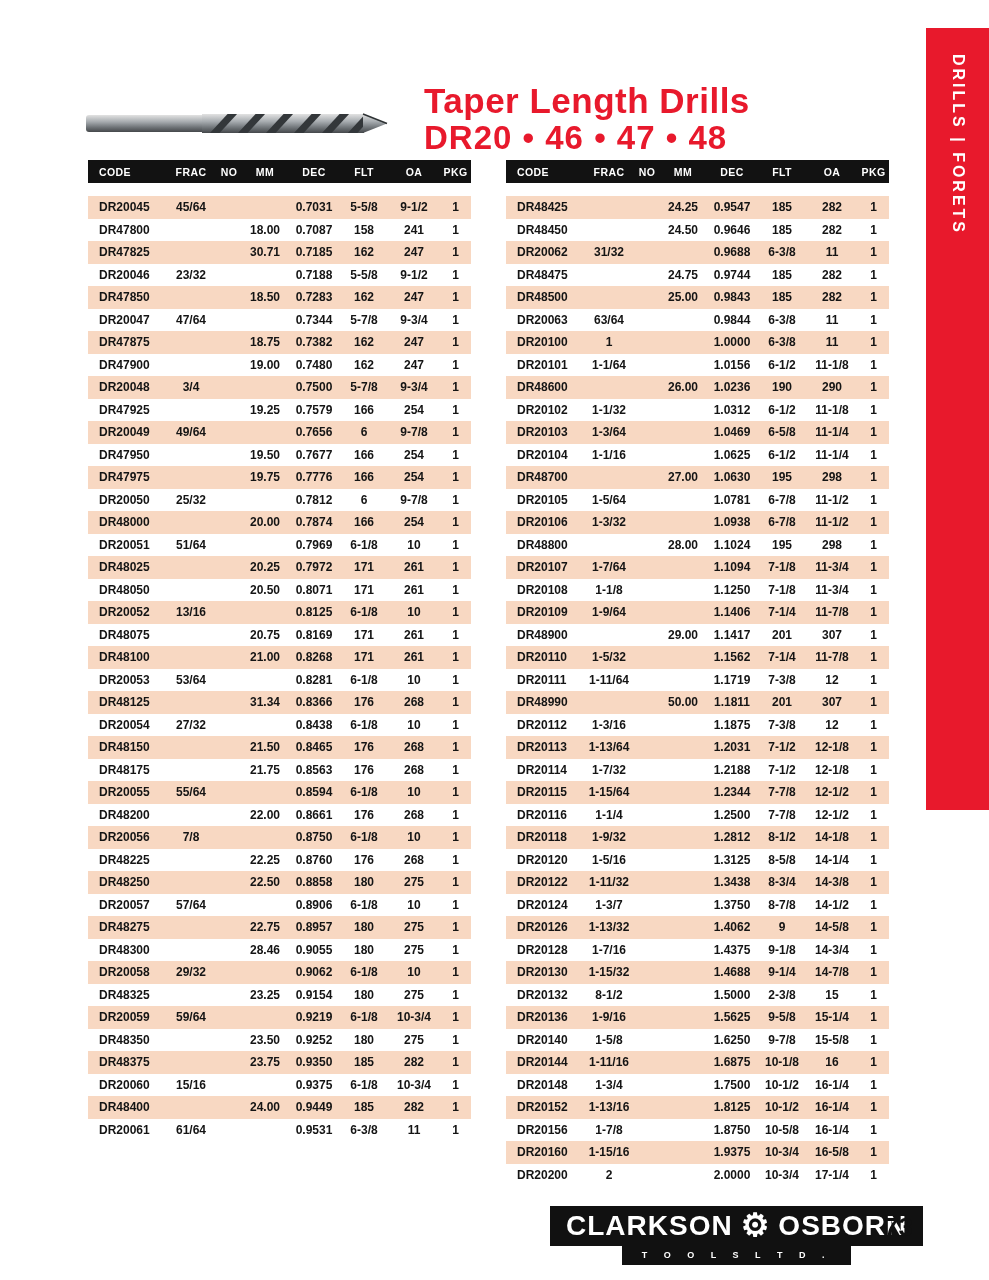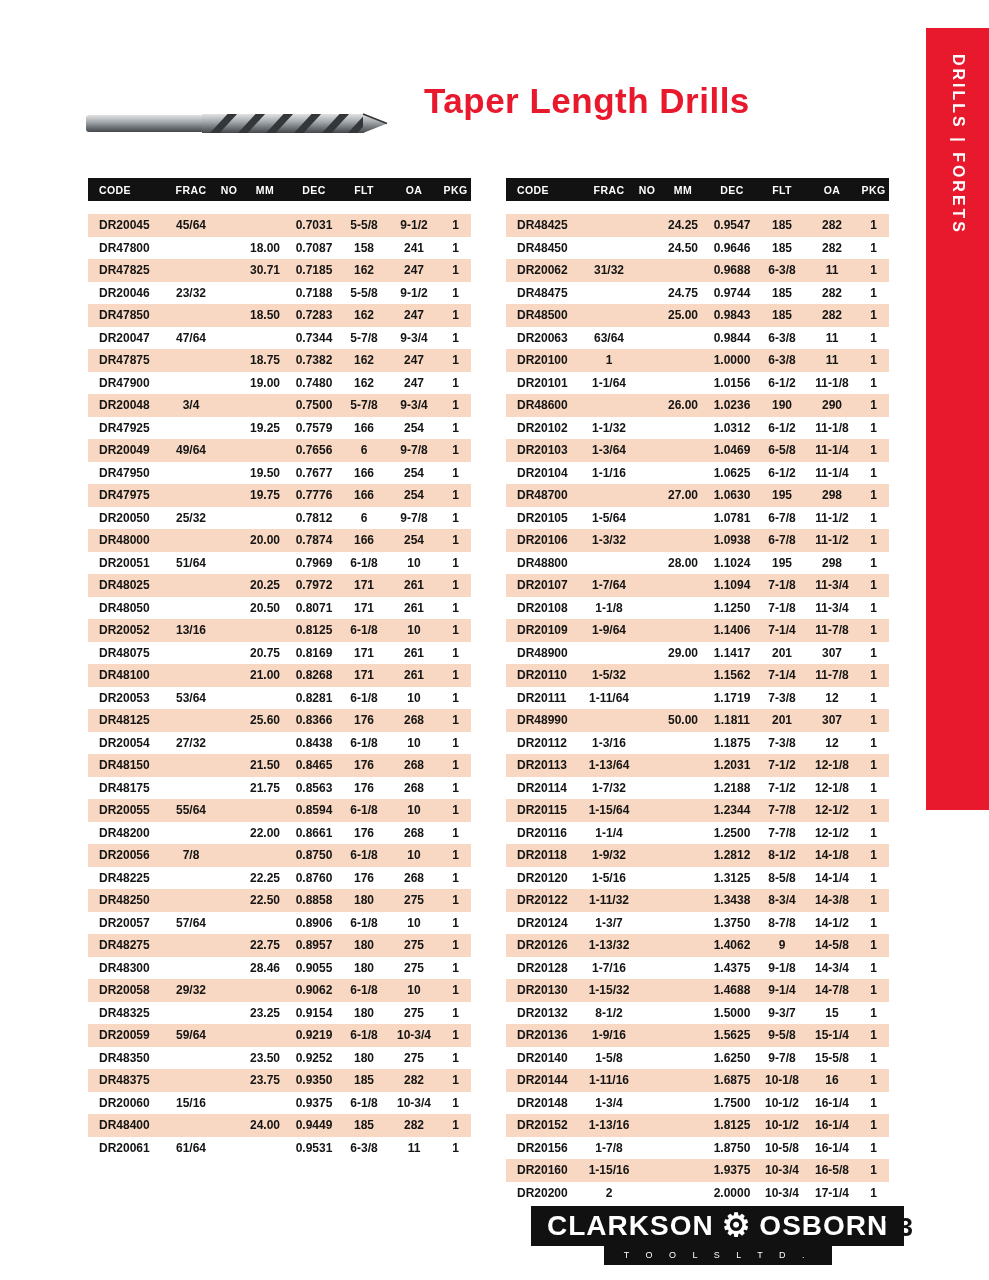--- a/index.html
+++ b/index.html
@@ -23,47 +23,47 @@
     writing-mode:vertical-rl;color:#fff;font-weight:bold;font-size:16px;
     letter-spacing:3px;margin-top:26px;white-space:nowrap;
   }
   
   .drill-photo{position:absolute;left:84px;top:102px;}
   
   .title-block{position:absolute;left:424px;top:66px;color:var(--red);font-weight:bold;line-height:1.12;margin-top:15px;}
   .title-line1{font-size:35px;letter-spacing:0.5px;}
   .title-line2{font-size:33px;letter-spacing:1px;}
   
-  .tables{position:absolute;left:88px;top:178px;display:flex;gap:35px;}
+  .tables{position:absolute;left:88px;top:160px;display:flex;gap:35px;}
   .dtable{width:383px;}
   .dtable-header{
     display:flex;align-items:center;height:23px;background:var(--hdr);
     color:#fff;font-weight:bold;font-size:10.5px;margin-bottom:13px;letter-spacing:0.4px;
   }
   .drow{display:flex;align-items:center;height:22.5px;font-weight:bold;font-size:12px;color:var(--ink);}
   .rows .drow:nth-child(odd){background:var(--shade);}
   .cell{display:block;text-align:center;white-space:nowrap;overflow:hidden;}
   .c0{width:78px;text-align:left;padding-left:11px;}
   .c1{width:50px;}
   .c2{width:26px;}
   .c3{width:46px;}
   .c4{width:52px;}
   .c5{width:48px;}
   .c6{width:52px;}
   .c7{width:31px;}
   
-  .brand-wrap{position:absolute;left:531px;top:1206px;display:flex;flex-direction:column;align-items:center;}
+  .brand-wrap{position:absolute;left:550px;top:1206px;display:flex;flex-direction:column;align-items:center;}
   .brand-main{
     display:flex;align-items:center;gap:8px;background:#111;color:#fff;
     height:40px;padding:0 16px;font-weight:bold;font-size:28px;letter-spacing:1px;
   }
   .gear-icon{font-size:32px;line-height:1;color:#fff;transform:translateY(-1px);}
   .brand-sub{
     background:#111;color:#fff;font-size:9px;letter-spacing:7px;
-    padding:4px 20px 5px;margin-top:0;font-weight:normal;white-space:nowrap;
+    padding:4px 20px 5px;margin-top:0;font-weight:bold;white-space:nowrap;
   }
   .page-num{position:absolute;left:884px;top:1212px;font-size:26px;font-weight:bold;color:#111;}
 </style>
 </head>
 <body>
 
 <div class="side-tab">
   <div class="side-tab-text">DRILLS | FORETS</div>
 </div>
 
@@ -90,20 +90,21 @@
       <line x1="240" y1="34" x2="264" y2="8"></line>
       <line x1="264" y1="36" x2="288" y2="10"></line>
     </g>
     <polygon points="279,12 303,21.5 279,31" fill="url(#steel)"></polygon>
     <line x1="279" y1="12" x2="303" y2="21.5" stroke="#2e3234" stroke-width="1.5"></line>
   </svg>
 </div>
 
 <div class="title-block">
   <div class="title-line1">Taper Length Drills</div>
+  <div class="title-line2">DR20 • 46 • 47 • 48</div>
 </div>
 
 <div class="tables">
   <div class="dtable">
     <div class="dtable-header">
         <span class="cell c0">CODE</span>
         <span class="cell c1">FRAC</span>
         <span class="cell c2">NO</span>
         <span class="cell c3">MM</span>
         <span class="cell c4">DEC</span>
@@ -329,21 +330,21 @@
           <span class="cell c3"></span>
           <span class="cell c4">0.8281</span>
           <span class="cell c5">6-1/8</span>
           <span class="cell c6">10</span>
           <span class="cell c7">1</span>
         </div>
         <div class="drow">
           <span class="cell c0">DR48125</span>
           <span class="cell c1"></span>
           <span class="cell c2"></span>
-          <span class="cell c3">25.60</span>
+          <span class="cell c3">31.34</span>
           <span class="cell c4">0.8366</span>
           <span class="cell c5">176</span>
           <span class="cell c6">268</span>
           <span class="cell c7">1</span>
         </div>
         <div class="drow">
           <span class="cell c0">DR20054</span>
           <span class="cell c1">27/32</span>
           <span class="cell c2"></span>
           <span class="cell c3"></span>
@@ -895,21 +896,21 @@
           <span class="cell c5">9-1/4</span>
           <span class="cell c6">14-7/8</span>
           <span class="cell c7">1</span>
         </div>
         <div class="drow">
           <span class="cell c0">DR20132</span>
           <span class="cell c1">8-1/2</span>
           <span class="cell c2"></span>
           <span class="cell c3"></span>
           <span class="cell c4">1.5000</span>
-          <span class="cell c5">9-3/7</span>
+          <span class="cell c5">2-3/8</span>
           <span class="cell c6">15</span>
           <span class="cell c7">1</span>
         </div>
         <div class="drow">
           <span class="cell c0">DR20136</span>
           <span class="cell c1">1-9/16</span>
           <span class="cell c2"></span>
           <span class="cell c3"></span>
           <span class="cell c4">1.5625</span>
           <span class="cell c5">9-5/8</span>

